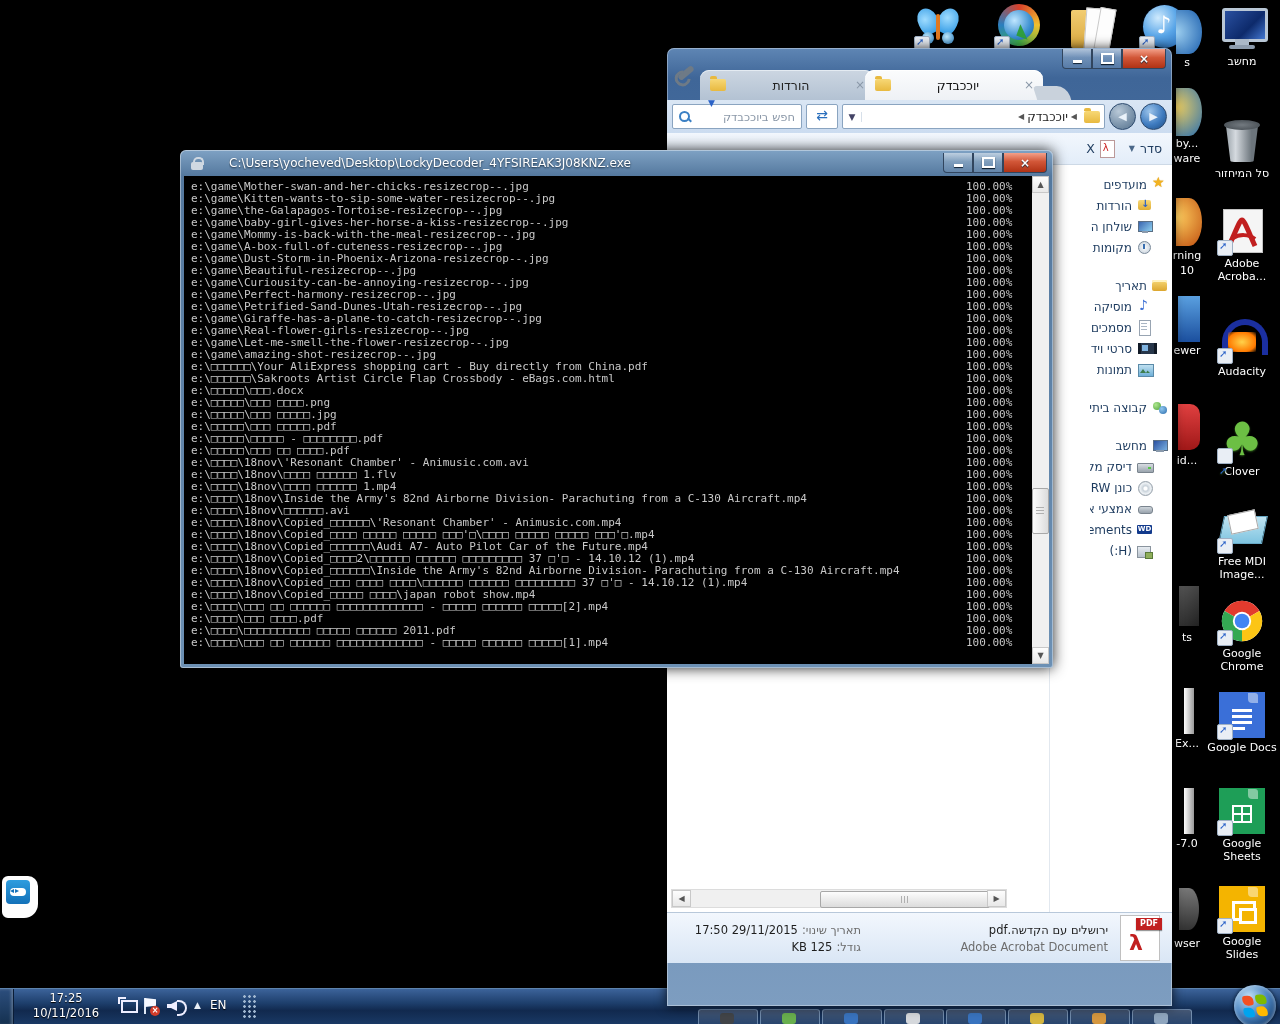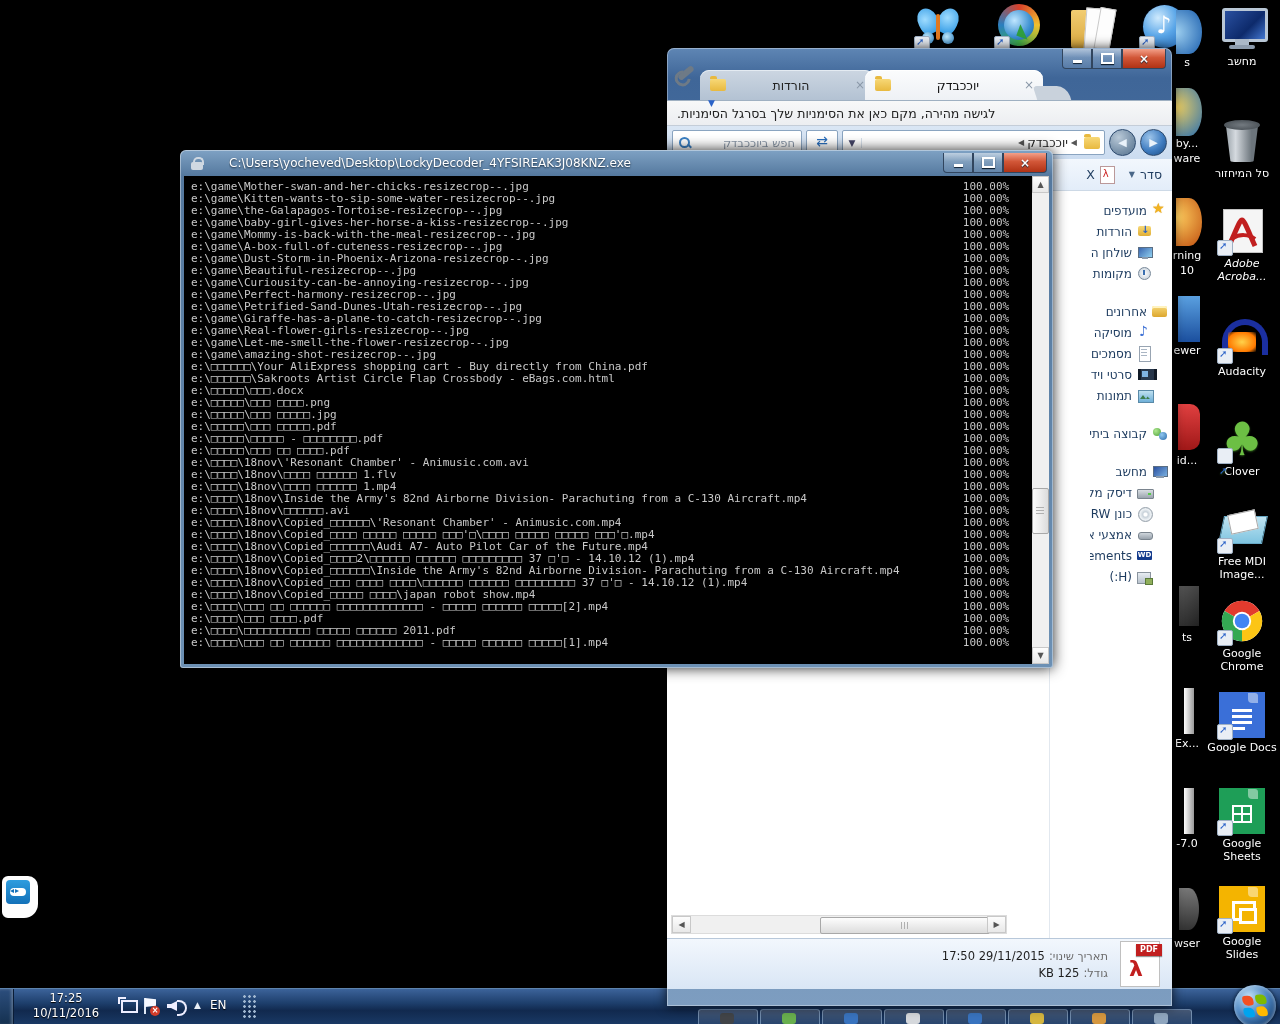--- a/index.html
+++ b/index.html
@@ -188,21 +188,21 @@
      box-shadow:0 0 14px rgba(0,0,0,.85),inset 0 0 0 1px rgba(255,255,255,.4);}
   #ctitle{height:26px;display:flex;align-items:center;padding:0 6px;color:#fff;font-size:12px;text-shadow:0 1px 2px #123;}
   .lockic{width:13px;height:13px;position:relative;margin:0 5px;flex:0 0 auto;}
   .lockic::before{content:"";position:absolute;left:2px;top:0;width:7px;height:6px;border:2px solid #cfd8e2;border-bottom:none;border-radius:5px 5px 0 0;}
   .lockic::after{content:"";position:absolute;left:0;top:5px;width:12px;height:8px;background:#cfd8e2;border-radius:2px;}
   #ctitle .ttl{flex:1;white-space:nowrap;overflow:hidden;direction:ltr;text-align:left;margin-left:20px;}
   #cbody{position:absolute;left:4px;top:26px;right:4px;bottom:4px;background:#000;display:flex;}
   #clines{flex:1;padding:5px 0 0 7px;font-family:"DejaVu Sans Mono",monospace;font-size:11px;line-height:12px;color:#c8c8c8;overflow:hidden;direction:ltr;}
   .cline{display:flex;white-space:pre;}
   .cpath{flex:1;overflow:hidden;}
-  .cpct{width:62px;text-align:center;padding-right:15px;flex:0 0 auto;}
+  .cpct{width:62px;text-align:left;padding-right:4px;flex:0 0 auto;}
   #cscroll{width:17px;background:#f0f0f0;display:flex;flex-direction:column;position:relative;}
   #cscroll .sarrow{width:15px;}
   #cthumb{position:absolute;left:0;top:312px;width:15px;height:44px;background:linear-gradient(90deg,#fdfdfd,#dcdcdc);border:1px solid #a8a8a8;border-radius:2px;}
   #cthumb::before{content:"";position:absolute;top:50%;left:3px;margin-top:-4px;width:8px;height:8px;background:repeating-linear-gradient(#b0b0b0 0 1px,transparent 1px 3px);}
   #cscroll .down{position:absolute;bottom:0;}
 
   
   #tvblob{position:absolute;left:2px;top:876px;width:36px;height:42px;background:#fdfdfd;border-radius:6px 10px 14px 6px;z-index:1;}
   #tvicon{position:absolute;left:4px;top:4px;width:24px;height:24px;background:linear-gradient(#2e9ddf,#1270b8);border-radius:4px;}
   #tvicon::before{content:"";position:absolute;left:4px;top:8px;width:16px;height:8px;background:#fff;border-radius:4px;}
@@ -257,21 +257,21 @@
         </div>
         <div class="dlabel">מחשב</div>
       </div>
       <div class="dcell" style="left: 1206px; top: 118px;">
         <div class="dic ic-recycle">
           <div class="bod"></div>
           <div class="rim"></div>
         </div>
         <div class="dlabel">סל המיחזור</div>
       </div>
-      <div class="dcell" style="left: 1206px; top: 208px; font-style: italic;">
+      <div class="dcell" style="left: 1206px; top: 208px;">
         <div class="dic ic-acrobat">
           <div class="pg"></div>
           <svg width="34" height="38">
             <path d="M4 34 C13 14 15 8 17 8 C19 8 22 16 30 34" stroke="#c11f1f" stroke-width="5" fill="none"></path>
             <path d="M8 26 C14 22 24 22 30 27" stroke="#c11f1f" stroke-width="4" fill="none"></path>
           </svg>
           <div class="badge"></div>
         </div>
         <div class="dlabel">Adobe Acroba...</div>
       </div>
@@ -485,21 +485,20 @@
       <div class="caps">
         <div class="cap cap-min">
             <i></i>
           </div>
         <div class="cap cap-max">
             <i></i>
           </div>
         <div class="cap cap-close">×</div>
       </div>
     </div>
-    <div id="hintbar">לגישה מהירה, מקם כאן את הסימניות שלך בסרגל הסימניות.</div>
     <div id="addrrow">
       <div class="navcirc nc-back">▶</div>
       <div class="navcirc nc-fwd">◀</div>
       <div id="crumbbox">
         <span class="cfold"></span>
         <span class="carrow">◀</span>
         <span>יוככבדק</span>
         <span class="carrow">◀</span>
         <span class="spacer"></span>
         <span class="ddz">▼</span>
@@ -536,21 +535,21 @@
               <div class="slbl">שולחן העבודה</div>
             </div>
             <div class="srow child">
               <div class="si i-recent"></div>
               <div class="slbl">מקומות אחרונים</div>
             </div>
           </div>
           <div class="sgroup">
             <div class="srow root">
               <div class="si i-libraries"></div>
-              <div class="slbl">אחרונים</div>
+              <div class="slbl">תאריך</div>
             </div>
             <div class="srow child">
               <div class="si i-music"></div>
               <div class="slbl">מוסיקה</div>
             </div>
             <div class="srow child">
               <div class="si i-docs"></div>
               <div class="slbl">מסמכים</div>
             </div>
             <div class="srow child">
@@ -600,20 +599,24 @@
           <div class="sarrow">◀</div>
           <div id="hthumb"></div>
           <div class="sarrow" style="position:absolute;right:0;">▶</div>
         </div>
       </div>
     </div>
     <div id="detailspane">
       <div class="bigpdf">
         <span class="band">PDF</span>
         <span class="lam">λ</span>
+      </div>
+      <div class="dcol" style="width:235px;">
+        <div class="dname">ירושלים עם הקדשה.pdf</div>
+        <div class="dtype">Adobe Acrobat Document</div>
       </div>
       <div class="dcol">
         <div class="drow">
             <span class="dlab">תאריך שינוי:</span>
             <span class="dval">29/11/2015 17:50</span>
           </div>
         <div class="drow">
             <span class="dlab">גודל:</span>
             <span class="dval">125 KB</span>
           </div>

